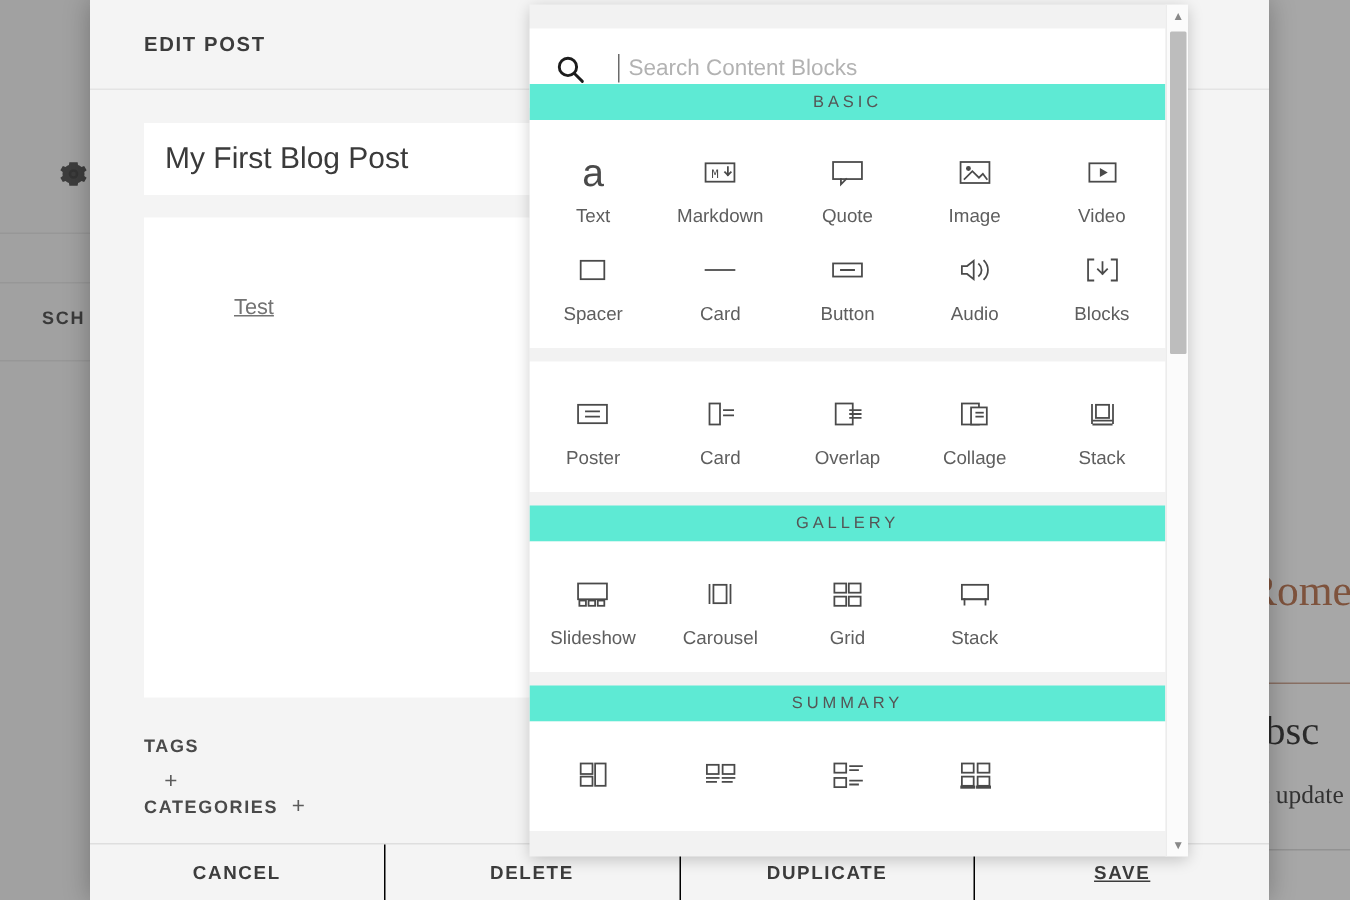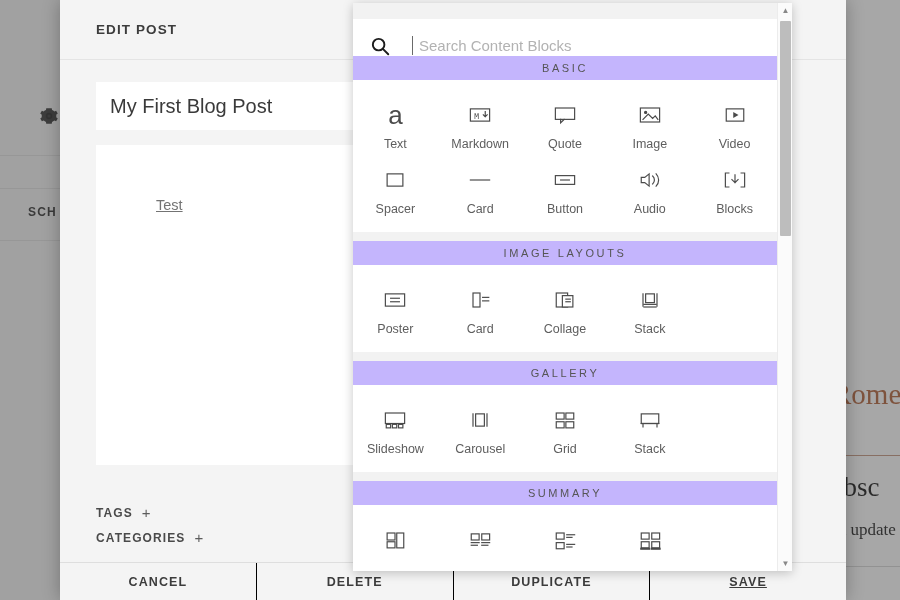--- a/index.html
+++ b/index.html
@@ -101,21 +101,21 @@
   .body-text {
     position: absolute; left: 60px; top: 52px;
     font-size: 14.5px; color: #737373; text-decoration: underline;
   }
 
   .meta-row {
     position: absolute; left: 36px;
     font-size: 12px; letter-spacing: 1.1px; color: #4a4a4a; font-weight: 600;
     display: flex; align-items: center; gap: 9px;
   }
-  .meta-tags { top: 505px; }
+  .meta-tags { top: 490px; flex-direction: column; }
   .meta-cats { top: 530px; }
   .plus-ico { font-size: 15px; font-weight: 400; color: #5c5c5c; line-height: 1; }
 
   .modal-footer {
     position: absolute; left: 0; bottom: 0; width: 786px; height: 38px;
     border-top: 1px solid #dedede; display: flex; background: #f4f4f4;
   }
   .foot-btn {
     flex: 1; display: flex; align-items: center; justify-content: center;
     font-size: 12.5px; letter-spacing: 1.1px; color: #3c3c3c; font-weight: 600;
@@ -139,21 +139,21 @@
   .search-input {
     border: none; outline: none; background: transparent;
     font-size: 15px; color: #b2b2b2; margin-left: 4px; width: 330px;
     font-family: "Liberation Sans", sans-serif;
   }
   .search-input::placeholder { color: #b2b2b2; }
 
   .picker-scroll { position: absolute; left: 0; top: 53px; width: 424px; height: 515px; }
 
   .sec-head {
-    height: 24px; background: #c4b5fd;
+    height: 24px; background: #5eead4;
     display: flex; align-items: center; justify-content: center;
     font-size: 11px; letter-spacing: 2.6px; color: #555; font-weight: 500;
   }
   .sec-body { background: #ffffff; padding: 12px 0 10px 0; }
   .sec-gap { height: 9px; background: #f2f2f2; }
 
   .grid { display: flex; flex-wrap: wrap; }
   .cell {
     width: 20%; display: flex; flex-direction: column;
     align-items: center; justify-content: flex-start;
@@ -336,21 +336,20 @@
               <svg viewBox="0 0 32 32" width="28" height="28" fill="none" stroke="currentColor" stroke-width="1.35" stroke-linecap="square">
                 <path d="M9 8H5v16h4M23 8h4v16h-4"></path>
                 <path d="M16 10v9m0 0l-3.5-3.5M16 19l3.5-3.5"></path>
               </svg>
             </div>
             <div class="lbl">Blocks</div>
           </div>
         </div>
       </div>
       <div class="sec-gap"></div>
-      <div class="sec-head">IMAGE LAYOUTS</div>
       <div class="sec-body">
         <div class="grid">
           <div class="cell">
             <div class="ico">
               <svg viewBox="0 0 32 32" width="28" height="28" fill="none" stroke="currentColor" stroke-width="1.35" stroke-linecap="square">
                 <rect x="5" y="9" width="22" height="14"></rect>
                 <line x1="11" y1="14" x2="21" y2="14"></line>
                 <line x1="11" y1="18" x2="21" y2="18"></line>
               </svg>
             </div>
@@ -358,20 +357,31 @@
           </div>
           <div class="cell">
             <div class="ico">
               <svg viewBox="0 0 32 32" width="28" height="28" fill="none" stroke="currentColor" stroke-width="1.35" stroke-linecap="square">
                 <rect x="8" y="8" width="8" height="16"></rect>
                 <line x1="19" y1="13" x2="26" y2="13"></line>
                 <line x1="19" y1="17" x2="26" y2="17"></line>
               </svg>
             </div>
             <div class="lbl">Card</div>
+          </div>
+          <div class="cell">
+            <div class="ico">
+              <svg viewBox="0 0 32 32" width="28" height="28" fill="none" stroke="currentColor" stroke-width="1.35" stroke-linecap="square">
+                <rect x="7" y="8" width="13" height="16"></rect>
+                <line x1="18" y1="13" x2="26" y2="13"></line>
+                <line x1="18" y1="16" x2="26" y2="16"></line>
+                <line x1="18" y1="19" x2="26" y2="19"></line>
+              </svg>
+            </div>
+            <div class="lbl">Overlap</div>
           </div>
           <div class="cell">
             <div class="ico">
               <svg viewBox="0 0 32 32" width="28" height="28" fill="none" stroke="currentColor" stroke-width="1.35" stroke-linecap="square">
                 <rect x="6" y="8" width="13" height="16"></rect>
                 <rect x="13" y="11" width="12" height="13" fill="#fff"></rect>
                 <line x1="17" y1="15" x2="22" y2="15"></line>
                 <line x1="17" y1="18" x2="22" y2="18"></line>
               </svg>
             </div>

